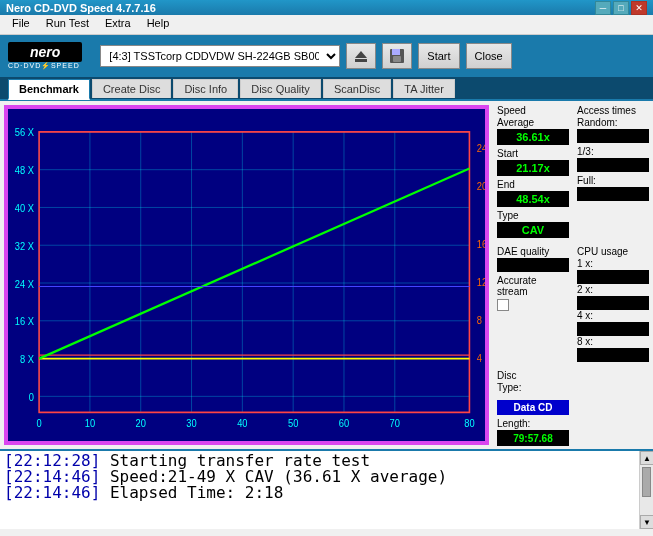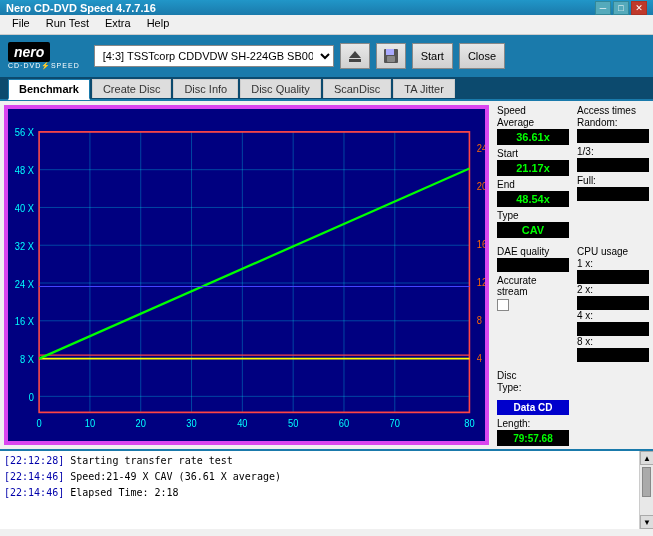--- a/index.html
+++ b/index.html
@@ -43,21 +43,21 @@
       background: #1a7aab;
       height: 42px;
       display: flex;
       align-items: center;
       padding: 0 8px;
       gap: 6px;
     }
     .nero-logo {
       background: #000;
       color: white;
-      padding: 2px 6px;
+      padding: 2px 22px;
       font-size: 14px;
       font-weight: bold;
       font-style: italic;
       margin-right: 4px;
       border-radius: 2px;
     }
     .nero-logo span { color: #cc0000; }
     .nero-subtitle { color: white; font-size: 8px; display: block; text-align: center; letter-spacing: 1px; }
     .logo-block { display: flex; flex-direction: column; align-items: flex-start; margin-right: 8px; }
     
@@ -173,21 +173,21 @@
     .log-area {
       height: 80px;
       background: white;
       border-top: 2px solid #1a7aab;
       display: flex;
       overflow: hidden;
     }
     .log-content {
       flex: 1;
       padding: 2px 4px;
-      font-size: 10px;
+      font-size: 16px;
       font-family: Consolas, monospace;
       overflow: hidden;
     }
     .log-line { line-height: 16px; }
     .log-line .timestamp { color: #0000aa; }
     .log-scroll { width: 14px; background: #f0f0f0; border-left: 1px solid #ccc; display: flex; flex-direction: column; }
     .scroll-btn { width: 14px; height: 14px; background: #ddd; border: 1px solid #aaa; display: flex; align-items: center; justify-content: center; font-size: 8px; }
     .scroll-track { flex: 1; background: #e8e8e8; }
     .scroll-thumb { height: 30px; background: #aaa; margin: 2px; border: 1px solid #888; }
 

